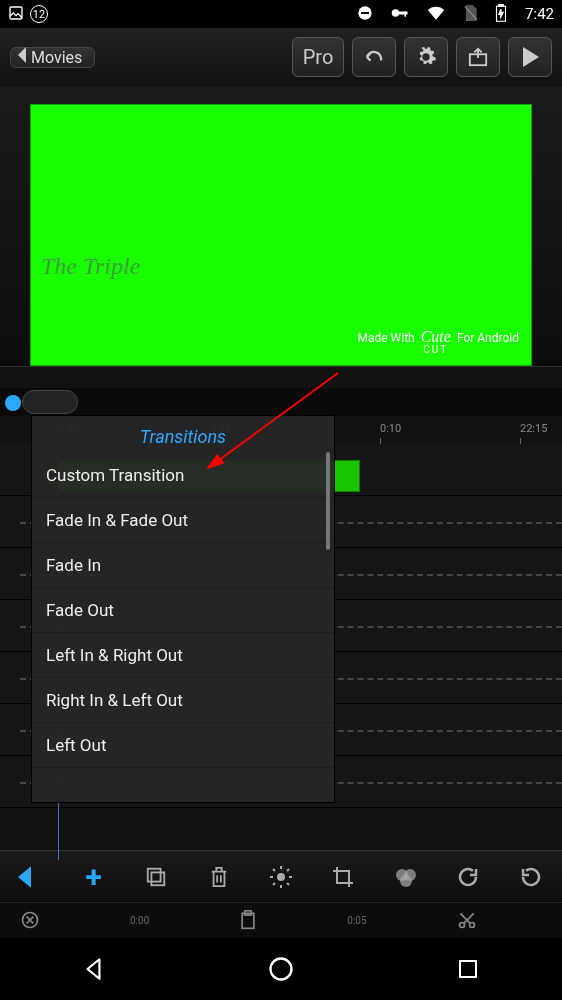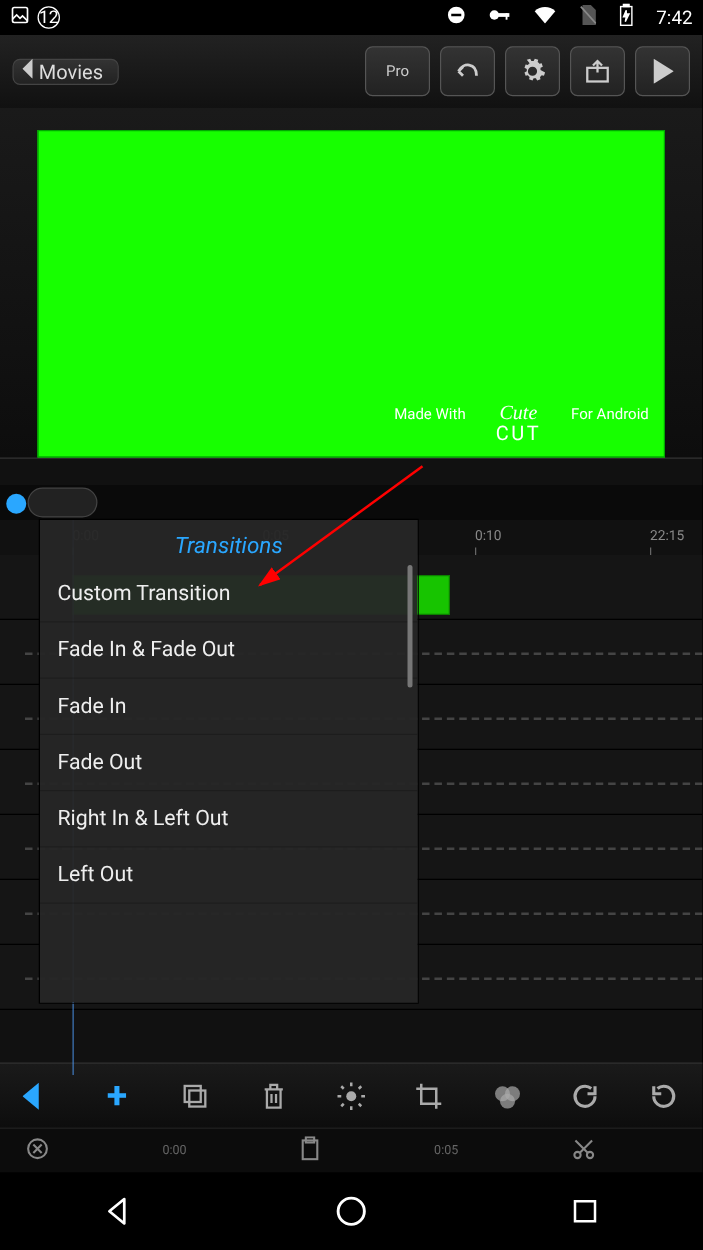--- a/index.html
+++ b/index.html
@@ -2,37 +2,37 @@
 <html><head>
 <meta charset="utf-8">
 <style>
   * { margin: 0; padding: 0; box-sizing: border-box; font-family: -apple-system, Roboto, sans-serif; }
   html, body { width: 562px; height: 1000px; background: #000; color: #fff; overflow: hidden; }
 
   
   .status-bar { height: 28px; background: #000; display: flex; align-items: center; padding: 0 8px; font-size: 14px; }
   .status-left { display: flex; align-items: center; gap: 6px; }
   .status-right { margin-left: auto; display: flex; align-items: center; gap: 18px; }
-  .circle12 { width: 18px; height: 18px; border: 1.5px solid #fff; border-radius: 50%; display: flex; align-items: center; justify-content: center; font-size: 14px; }
+  .circle12 { width: 18px; height: 18px; border: 1.5px solid #fff; border-radius: 50%; display: flex; align-items: center; justify-content: center; font-size: 11px; }
 
   
   .toolbar { height: 58px; background: linear-gradient(#222,#111); display: flex; align-items: center; padding: 0 10px; gap: 8px; }
   .back-btn { display: flex; align-items: center; background: linear-gradient(#333,#222); border: 1px solid #444; border-radius: 6px; height: 21px; padding: 0 12px 0 6px; font-size: 16px; color: #ddd; }
   .back-btn .chev { margin-right: 4px; }
   .tool-spacer { flex: 1; }
   .tool-btn { width: 44px; height: 40px; background: linear-gradient(#333,#222); border: 1px solid #555; border-radius: 6px; display: flex; align-items: center; justify-content: center; color: #ccc; }
-  .pro-btn { width: 52px; font-size: 12px; }
+  .pro-btn { width: 52px; font-size: 20px; }
 
   
   .preview-wrap { background: linear-gradient(#1a1a1a,#0c0c0c); padding: 18px 30px 0 30px; position: relative; }
   .preview-screen { width: 100%; height: 262px; background: #17ff00; position: relative; border: 1px solid #0a0; overflow: hidden; }
   .preview-text { position: absolute; left: 10px; top: 148px; color: rgba(70,140,70,0.85); font-size: 24px; font-style: italic; font-family: Georgia, serif; }
-  .watermark { position: absolute; right: 12px; bottom: 10px; color: #fff; font-size: 12px; display: flex; align-items: baseline; gap: 24px; }
+  .watermark { position: absolute; right: 12px; bottom: 10px; color: #fff; font-size: 12px; display: flex; align-items: baseline; gap: 6px; }
   .watermark .brand { font-style: italic; font-family: cursive; font-size: 16px; }
-  .watermark .sub { font-size: 16px; letter-spacing: 2px; }
+  .watermark .sub { font-size: 10px; letter-spacing: 2px; }
   .device-base { height: 22px; background: #111; margin: 0 -30px; border-top: 1px solid #333; }
 
   
   .slider-row { height: 28px; background: #0a0a0a; position: relative; }
   .knob { position: absolute; left: 22px; top: 2px; width: 56px; height: 24px; background: #222; border: 1px solid #444; border-radius: 12px; }
   .knob::before { content: ''; position: absolute; left: -18px; top: 4px; width: 16px; height: 16px; border-radius: 50%; background: #2aa7ff; }
 
   
   .timeline-area { position: relative; background: #111; height: 444px; }
   .ruler { height: 28px; position: relative; font-size: 11px; color: #888; }
@@ -133,20 +133,21 @@
     </div>
   <div class="tool-btn">
       <svg width="18" height="20" viewBox="0 0 18 20" fill="#ccc">
         <path d="M2 0l16 10L2 20z"></path>
       </svg>
     </div>
 </div>
 
 <div class="preview-wrap">
   <div class="preview-screen">
+    <div class="preview-text">The Triple</div>
     <div class="watermark">
       <span>Made With</span>
       <span style="display:inline-flex;flex-direction:column;align-items:center;line-height:1;">
         <span class="brand">Cute</span>
         <span class="sub">CUT</span>
       </span>
       <span>For Android</span>
     </div>
   </div>
   <div class="device-base"></div>
@@ -184,20 +185,21 @@
       </defs>
     <line x1="140" y1="5" x2="10" y2="100" stroke="#f00" stroke-width="2" marker-end="url(#ah)"></line>
   </svg>
 
   <div class="popup">
     <div class="popup-title">Transitions</div>
     <div class="popup-item">Custom Transition</div>
     <div class="popup-item">Fade In &amp; Fade Out</div>
     <div class="popup-item">Fade In</div>
     <div class="popup-item">Fade Out</div>
+    <div class="popup-item">Left In &amp; Right Out</div>
     <div class="popup-item">Right In &amp; Left Out</div>
     <div class="popup-item">Left Out</div>
     <div class="scroll-ind"></div>
   </div>
 </div>
 
 <div class="bottom-bar">
   <div class="bicon">
       <svg width="26" height="22" viewBox="0 0 24 20" fill="#2aa7ff">
         <path d="M12 0L0 10l12 10V0z"></path>

